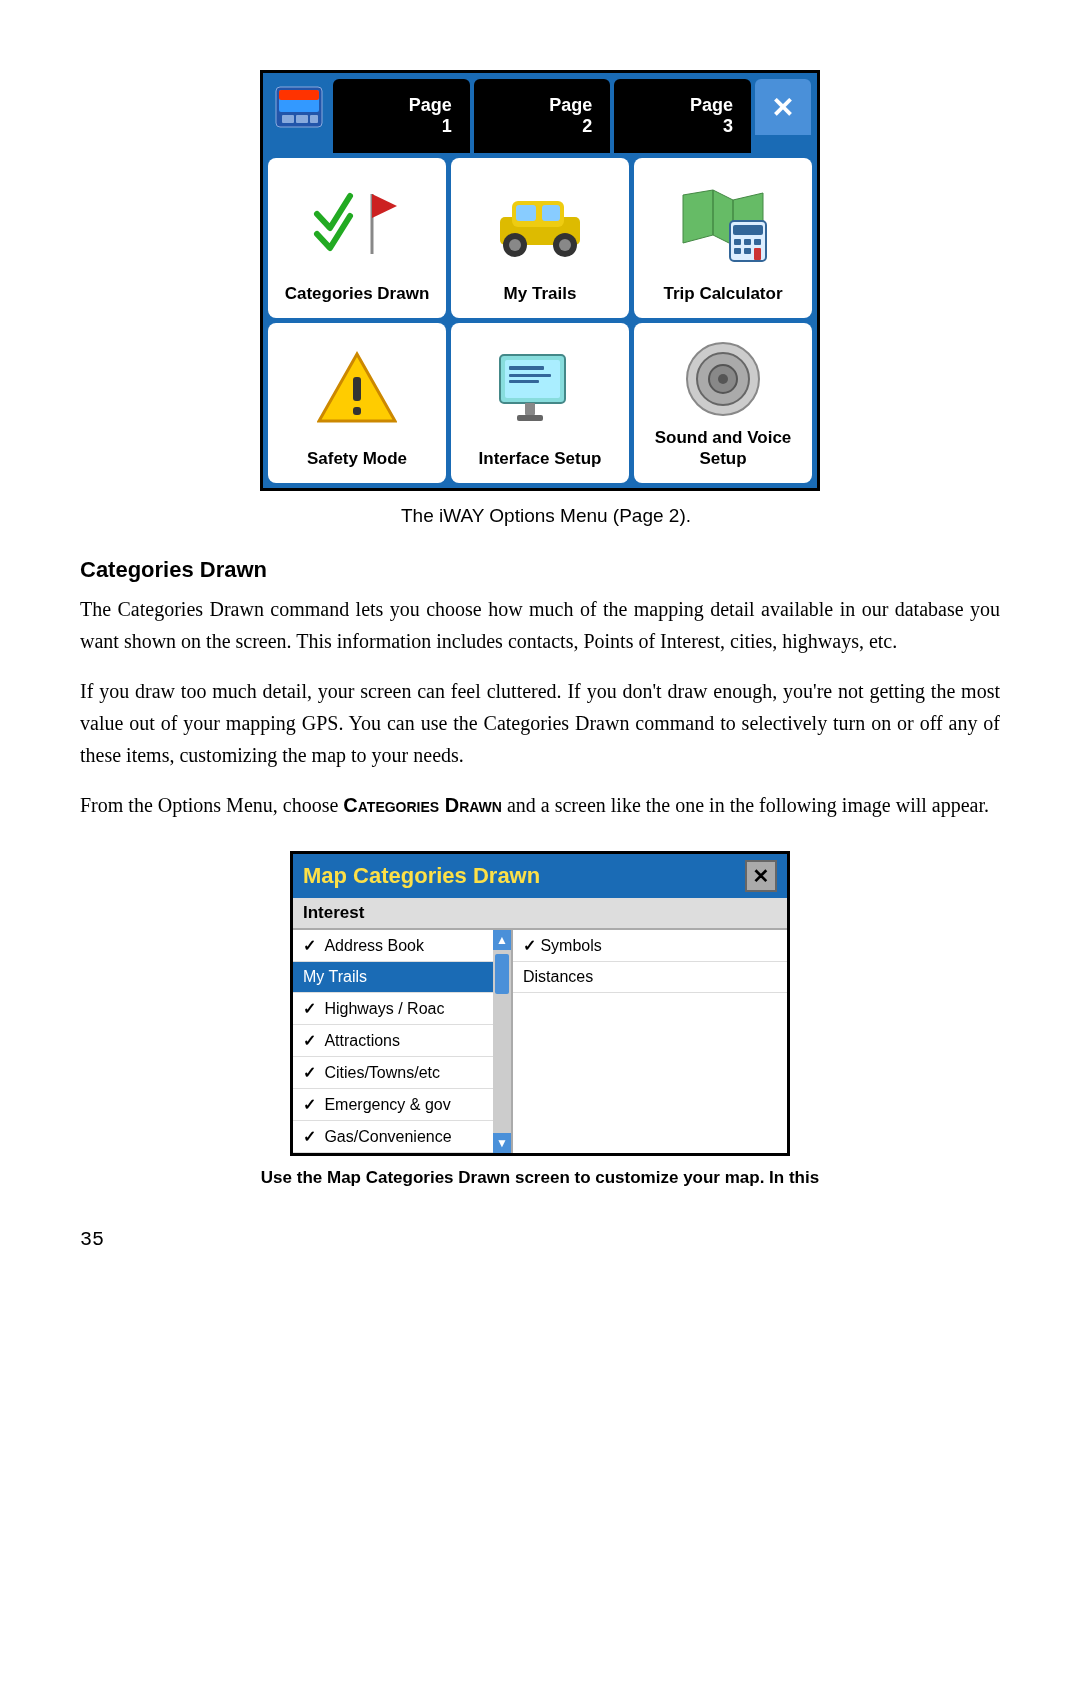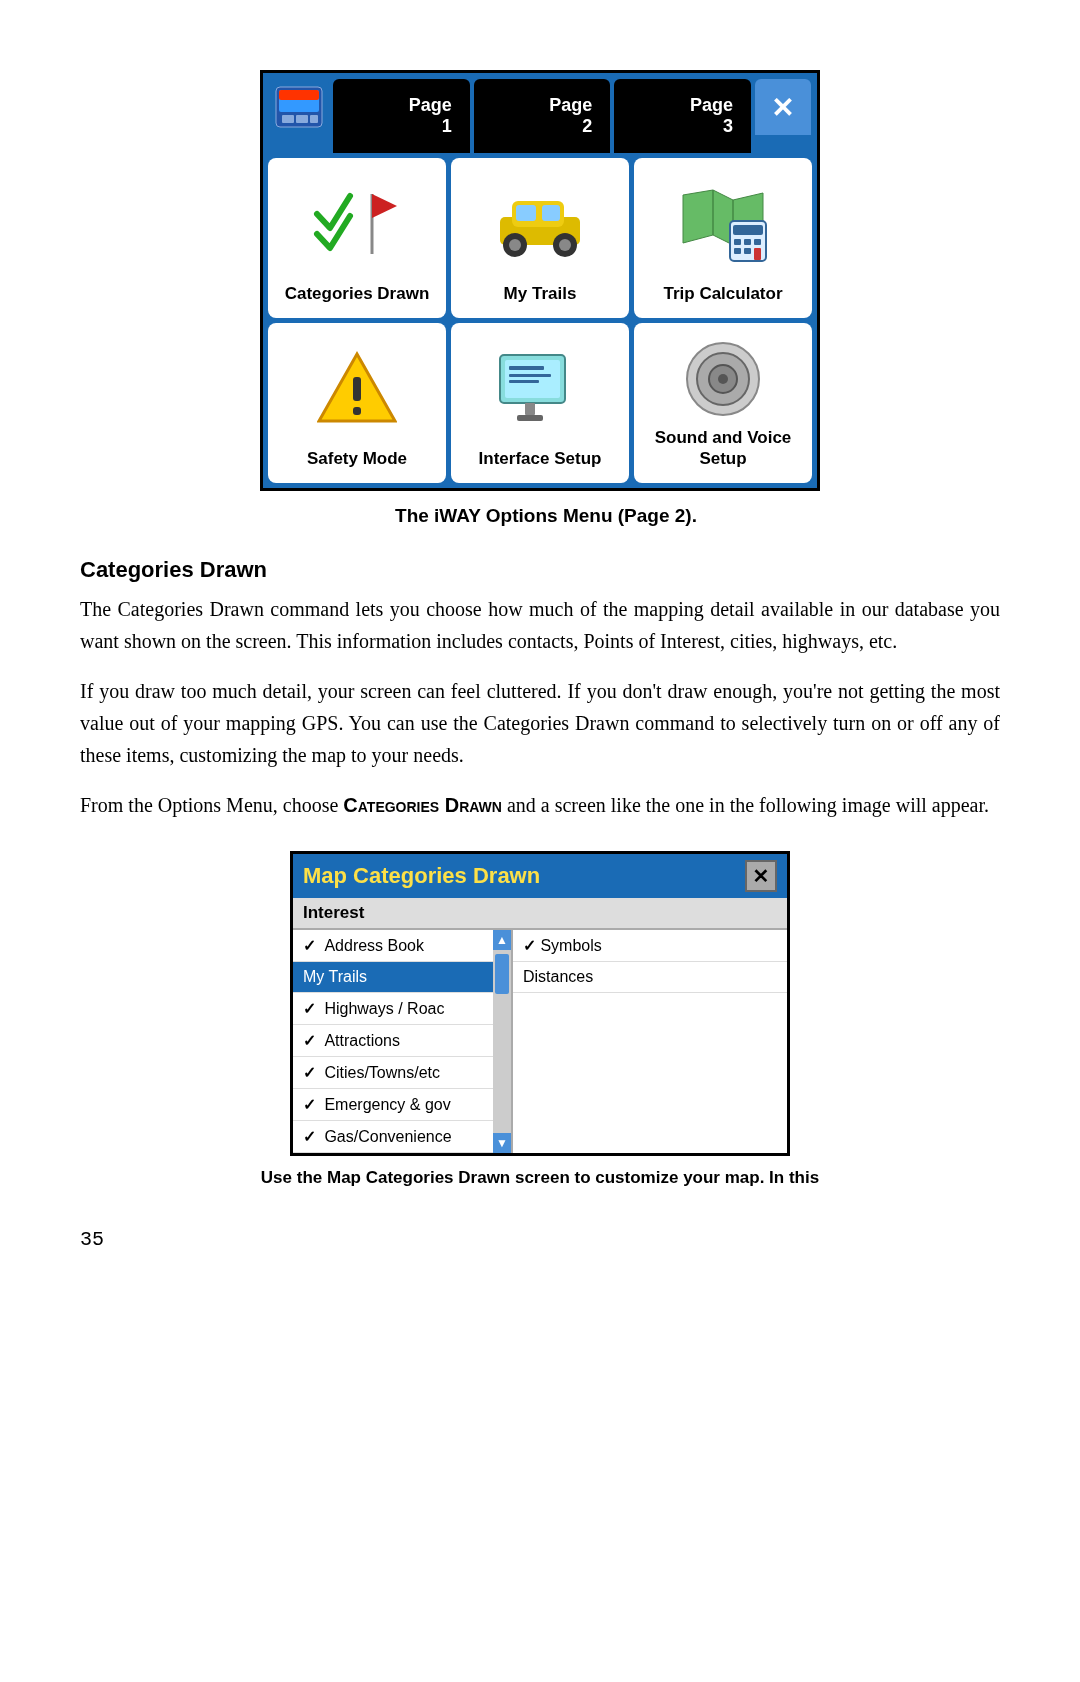--- a/index.html
+++ b/index.html
@@ -101,21 +101,21 @@
       font-family: Arial, sans-serif;
       font-weight: bold;
       font-size: 17px;
       text-align: center;
       margin-top: 6px;
       line-height: 1.2;
     }
 
     .screenshot-caption {
       font-family: Arial, sans-serif;
-      font-weight: bold;
+      font-weight: normal;
       font-size: 19px;
       margin: 14px 0 0 12px;
       text-align: center;
     }
 
     
     .section-heading {
       font-family: Arial, sans-serif;
       font-weight: bold;
       font-size: 22px;

